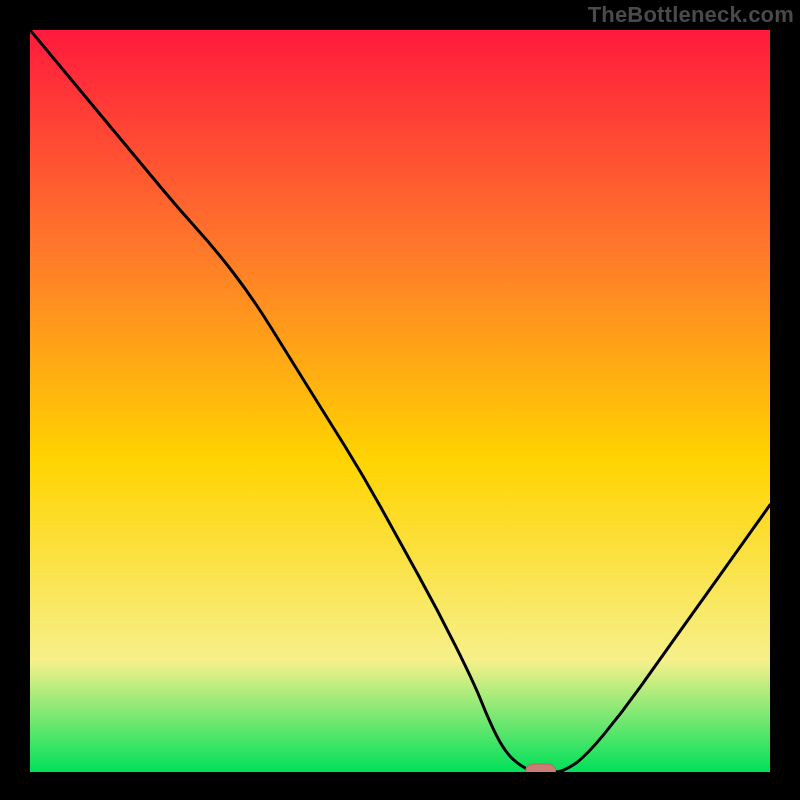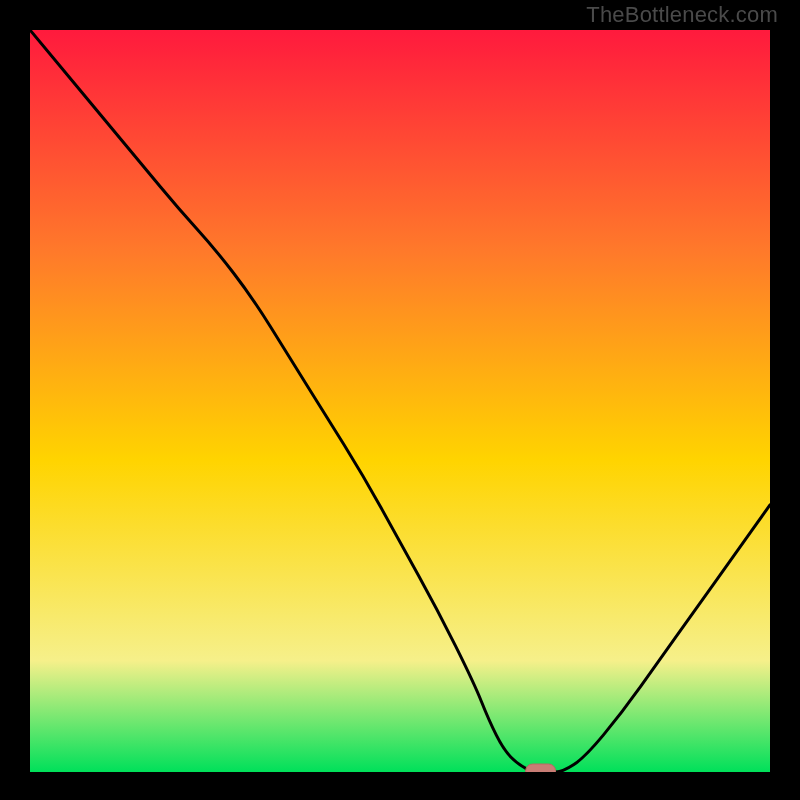--- a/index.html
+++ b/index.html
@@ -13,24 +13,24 @@
   }
   .frame {
     position: relative;
     width: 800px;
     height: 800px;
     background: #000;
   }
   .watermark {
     position: absolute;
     top: 2px;
-    right: 22px;
+    right: 6px;
     color: #4a4a4a;
     font-size: 22px;
-    font-weight: 400;
+    font-weight: 700;
     letter-spacing: 0.2px;
     user-select: none;
   }
   .plot-wrap {
     position: absolute;
     left: 30px;
     top: 30px;
     width: 740px;   
     height: 742px;  
   }

